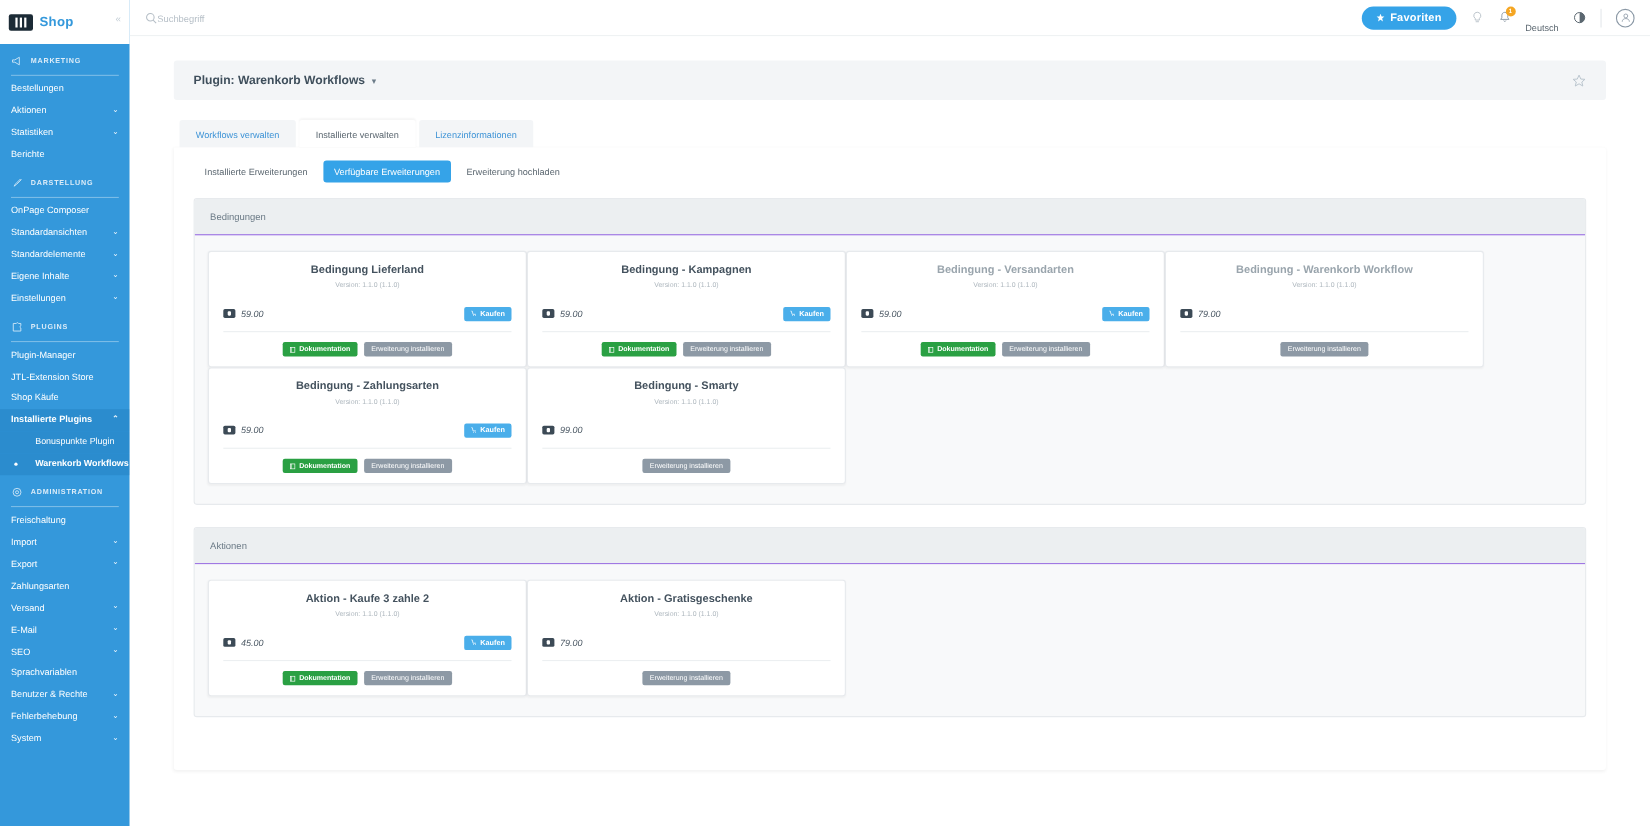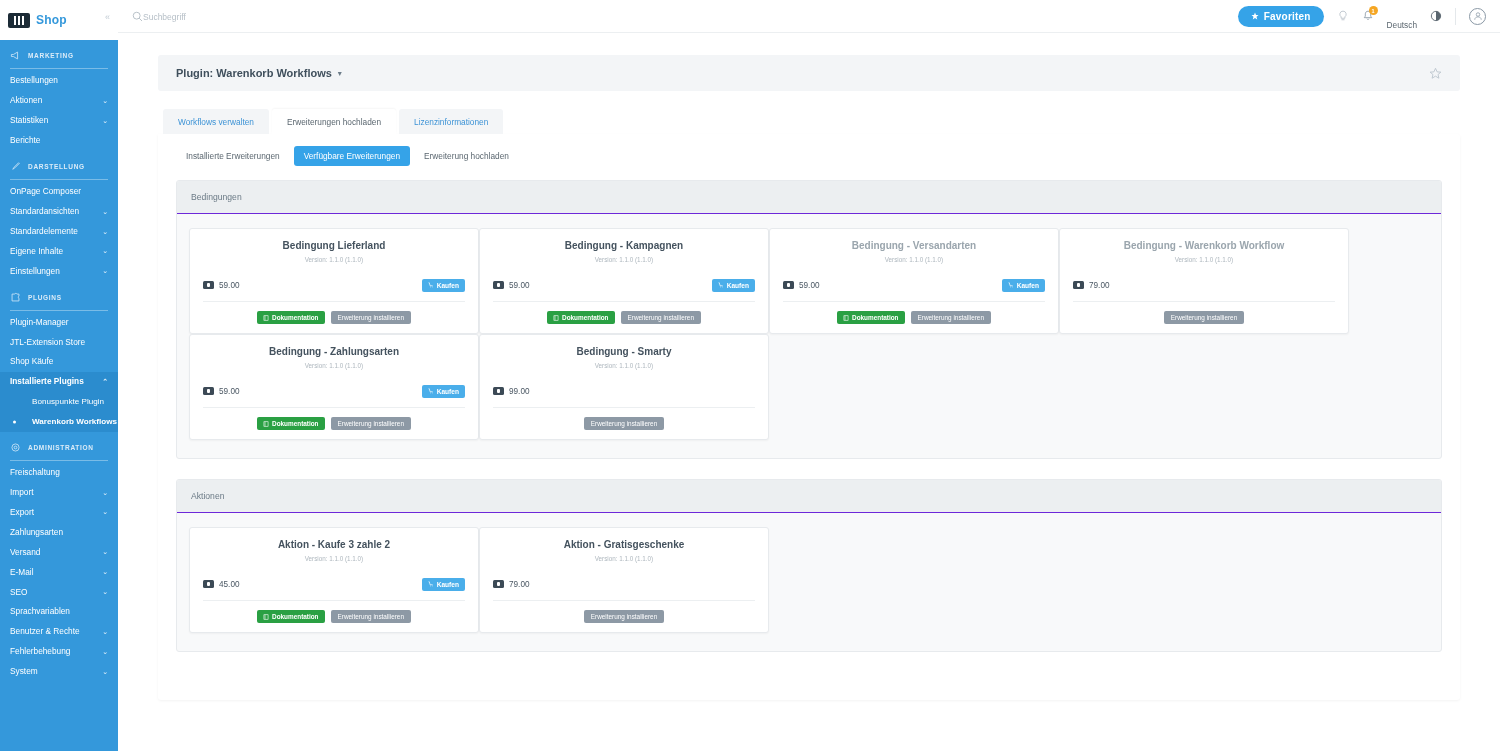--- a/index.html
+++ b/index.html
@@ -136,21 +136,21 @@
     width: 290px; background: #ffffff;
     border: 1px solid #e7eaed; border-radius: 3px;
     padding: 11px 13px 9px 13px;
     box-shadow: 0 1px 2px rgba(0,0,0,.04);
     display: flex; flex-direction: column;
   }
   .card-title { text-align: center; font-size: 10px; color: #44525e; font-weight: bold; margin-bottom: 5px; }
   .card-title.muted { color: #9aa5ad; }
   .card-ver { text-align: center; font-size: 6.3px; color: #aeb7be; margin-bottom: 14px; }
   .card-mid { display: flex; align-items: center; justify-content: space-between; min-height: 16px; margin-bottom: 8px; }
-  .price { display: flex; align-items: center; gap: 5px; font-size: 8.2px; color: #4a5763; }
+  .price { display: flex; align-items: center; gap: 5px; font-size: 8.2px; color: #4a5763; font-style: italic; }
   .money-ico { width: 11px; height: 8px; background: #3c4a56; border-radius: 1.5px; position: relative; display:block; flex:0 0 11px;}
   .money-ico::after { content:""; position:absolute; left:4px; top:2px; width:3px; height:4px; background:#fff; border-radius:1px; }
   .buy-btn {
     background: #4aaeea; color: #ffffff; font-size: 6.6px; font-weight: bold;
     padding: 3px 6px; border-radius: 2px; border: none; cursor: pointer;
     display: flex; align-items: center; gap: 3px; white-space: nowrap;
   }
   .card-sep { border-top: 1px solid #eceff1; margin: 0 0 9px 0; }
   .card-actions { display: flex; justify-content: center; gap: 6px; flex-wrap: wrap; }
   .btn-doc {
@@ -375,21 +375,21 @@
           </div>
           <span class="star-btn">
             <svg width="13" height="13" viewBox="0 0 16 16">
                 <polygon points="8,1.6 10,6 14.6,6.3 11.1,9.3 12.2,13.8 8,11.3 3.8,13.8 4.9,9.3 1.4,6.3 6,6" fill="none" stroke="#b9c4cd" stroke-width="1.1"></polygon>
               </svg>
           </span>
         </div>
 
         <div class="tabs" id="tabs">
             <div class="tab"><span>Workflows verwalten</span></div>
-            <div class="tab active"><span>Erweiterungen hochladen</span></div>
+            <div class="tab active"><span>Installierte verwalten</span></div>
             <div class="tab"><span>Lizenzinformationen</span></div>
           </div>
 
         <div class="tabpanel">
           <div class="subtabs" id="subtabs">
               <div class="subtab plain"><span>Installierte Erweiterungen</span></div>
               <div class="subtab active"><span>Verfügbare Erweiterungen</span></div>
               <div class="subtab plain"><span>Erweiterung hochladen</span></div>
             </div>
           <div class="panel-body" id="groups">

